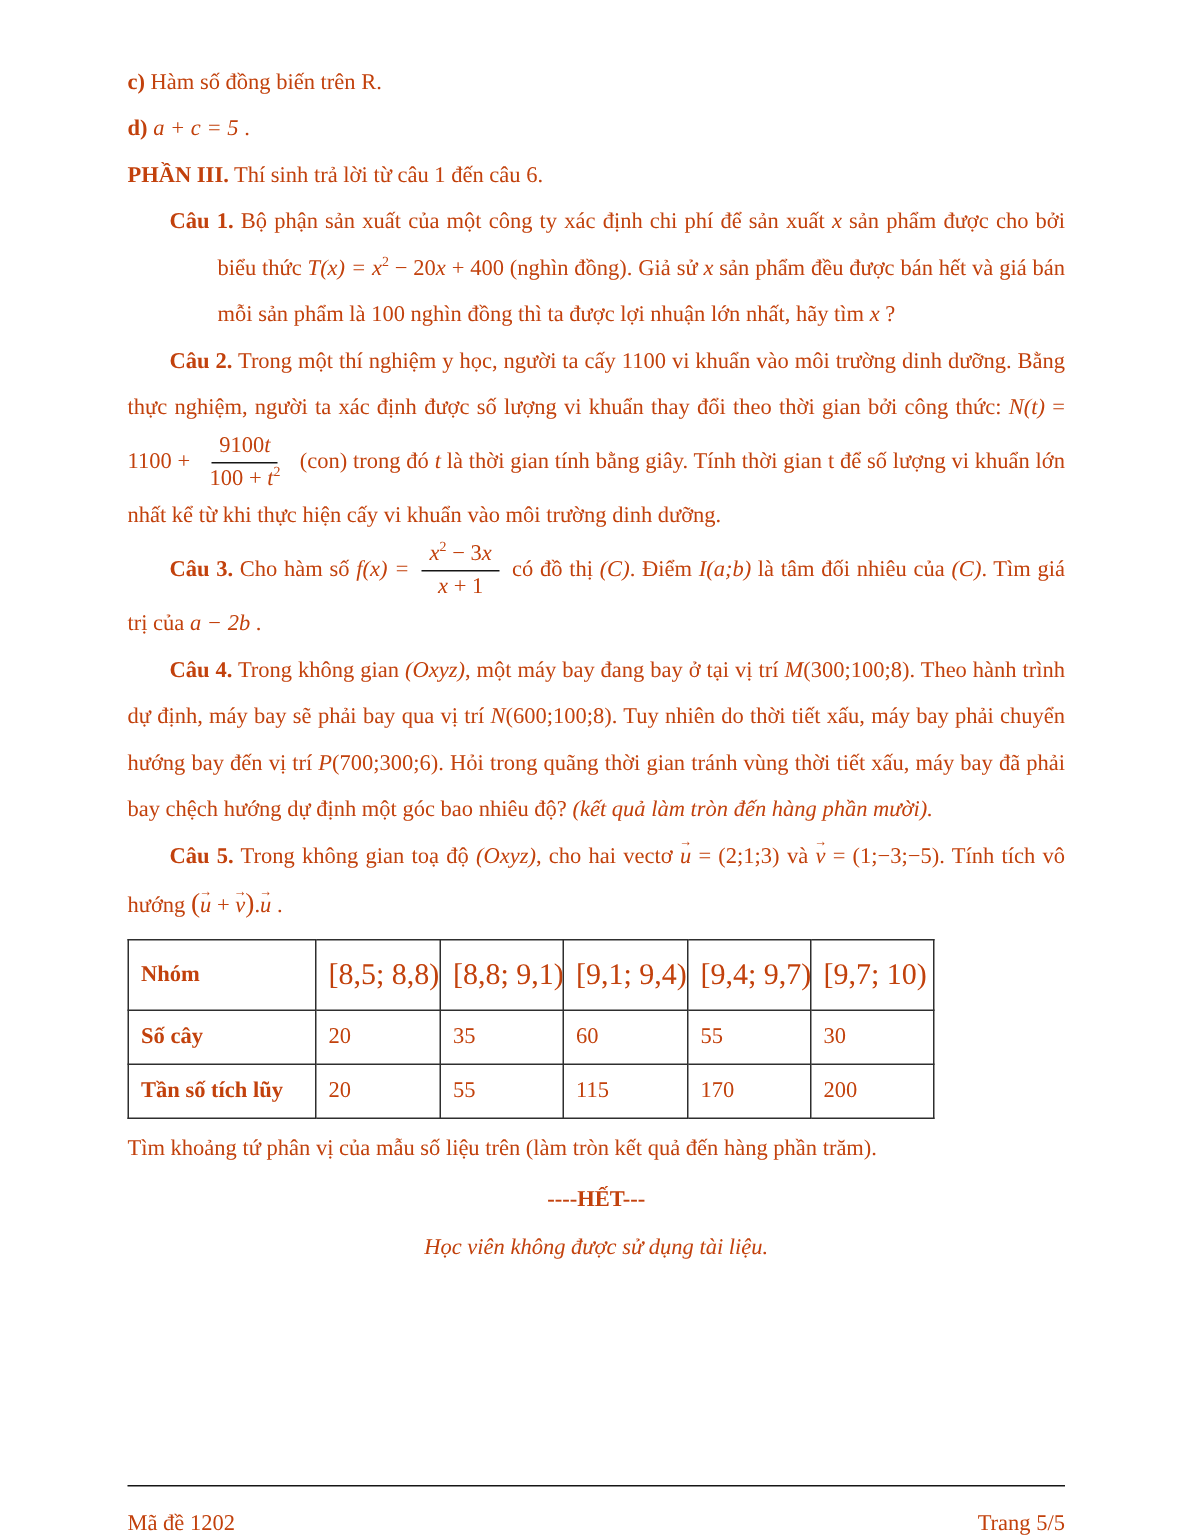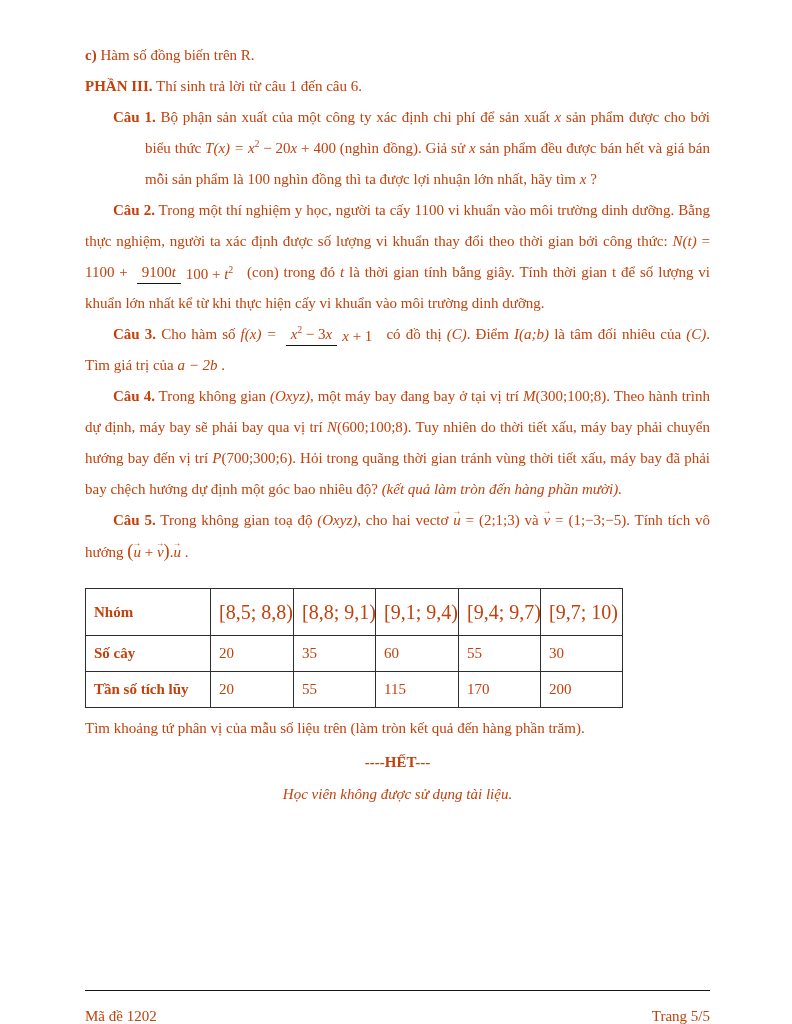--- a/index.html
+++ b/index.html
@@ -11,33 +11,33 @@
   }
   .line { line-height:31px; }
   p.para { margin:0; text-align:justify; line-height:31px; }
   .hang { padding-left:60px; text-indent:-60px; }
   .b { font-weight:bold; }
   .m { font-style:italic; }
   .i { font-style:italic; }
   .lbl { font-weight:bold;margin-left:28px; }
   .sup { font-size:0.62em; vertical-align:super; line-height:0; }
   .frac {
-    display:inline-flex; align-items:center;
+    display:inline-flex; flex-direction:column; align-items:center;
     vertical-align:middle; margin:0 4px; line-height:19px; text-indent:0;
   }
   .frac .fnum { padding:0 5px 1px; border-bottom:1.2px solid #151515; white-space:nowrap; }
   .frac .fden { padding:1px 5px 0; white-space:nowrap; }
   .vec { position:relative; display:inline-block; font-style:italic; text-indent:0; }
   .vec::before {
     content:"\2192"; position:absolute; top:-10px; left:50%;
     transform:translateX(-50%) scaleX(0.85); font-size:10px; font-style:normal;
   }
   .bigp { font-size:1.22em; }
   table.freq {
-    border-collapse:collapse; margin:20px 0 5px 0; table-layout:fixed;
+    border-collapse:collapse; margin:6px 0 5px 0; table-layout:fixed;
     width:537px; font-size:15px;
   }
   table.freq td {
     border:1.2px solid #2e2e2e; padding:2px 8px; vertical-align:middle;
     overflow:hidden; white-space:nowrap;
   }
   table.freq tr.hdr td { height:42px; }
   table.freq tr.datarow td { height:31px; }
   .interval { font-size:20px; }
   .het { text-align:center; font-weight:bold; line-height:32px; margin-top:2px; }
@@ -48,20 +48,21 @@
     padding-top:17px; font-size:15px;
   }
 </style>
 </head>
 <body>
 
 <div class="page">
 
   <div class="line"><span class="b">c)</span><span> Hàm số đồng biến trên R.</span></div>
 
+  <div class="line"><span class="b">d)</span><span> </span><span class="m">a + c = 5</span><span> .</span></div>
 
   <div class="line"><span class="b">PHẦN III.</span><span> Thí sinh trả lời từ câu 1 đến câu 6.</span></div>
 
   <p class="para hang"><span class="lbl">Câu 1.</span><span> Bộ phận sản xuất của một công ty xác định chi phí để sản xuất </span><span class="m">x</span><span> sản phẩm được cho bởi biểu thức </span><span class="m">T(x) = x</span><span class="sup">2</span><span> − 20</span><span class="m">x</span><span> + 400 </span><span>(nghìn đồng). Giả sử </span><span class="m">x</span><span> sản phẩm đều được bán hết và giá bán mỗi sản phẩm là 100 nghìn đồng thì ta được lợi nhuận lớn nhất, hãy tìm </span><span class="m">x</span><span> ?</span></p>
 
   <p class="para"><span class="lbl">Câu 2.</span><span> Trong một thí nghiệm y học, người ta cấy 1100 vi khuẩn vào môi trường dinh dưỡng. Bằng thực nghiệm, người ta xác định được số lượng vi khuẩn thay đổi theo thời gian bởi công thức: </span><span class="m">N(t)</span><span> = 1100 + </span><span class="frac">
         <span class="fnum"><span>9100</span><span class="m">t</span></span>
         <span class="fden"><span>100 + </span><span class="m">t</span><span class="sup">2</span></span>
       </span><span> (con)  trong đó </span><span class="m">t</span><span> là thời gian tính bằng giây. Tính thời gian t để số lượng vi khuẩn lớn nhất kể từ khi thực hiện cấy vi khuẩn vào môi trường dinh dưỡng.</span></p>
 

